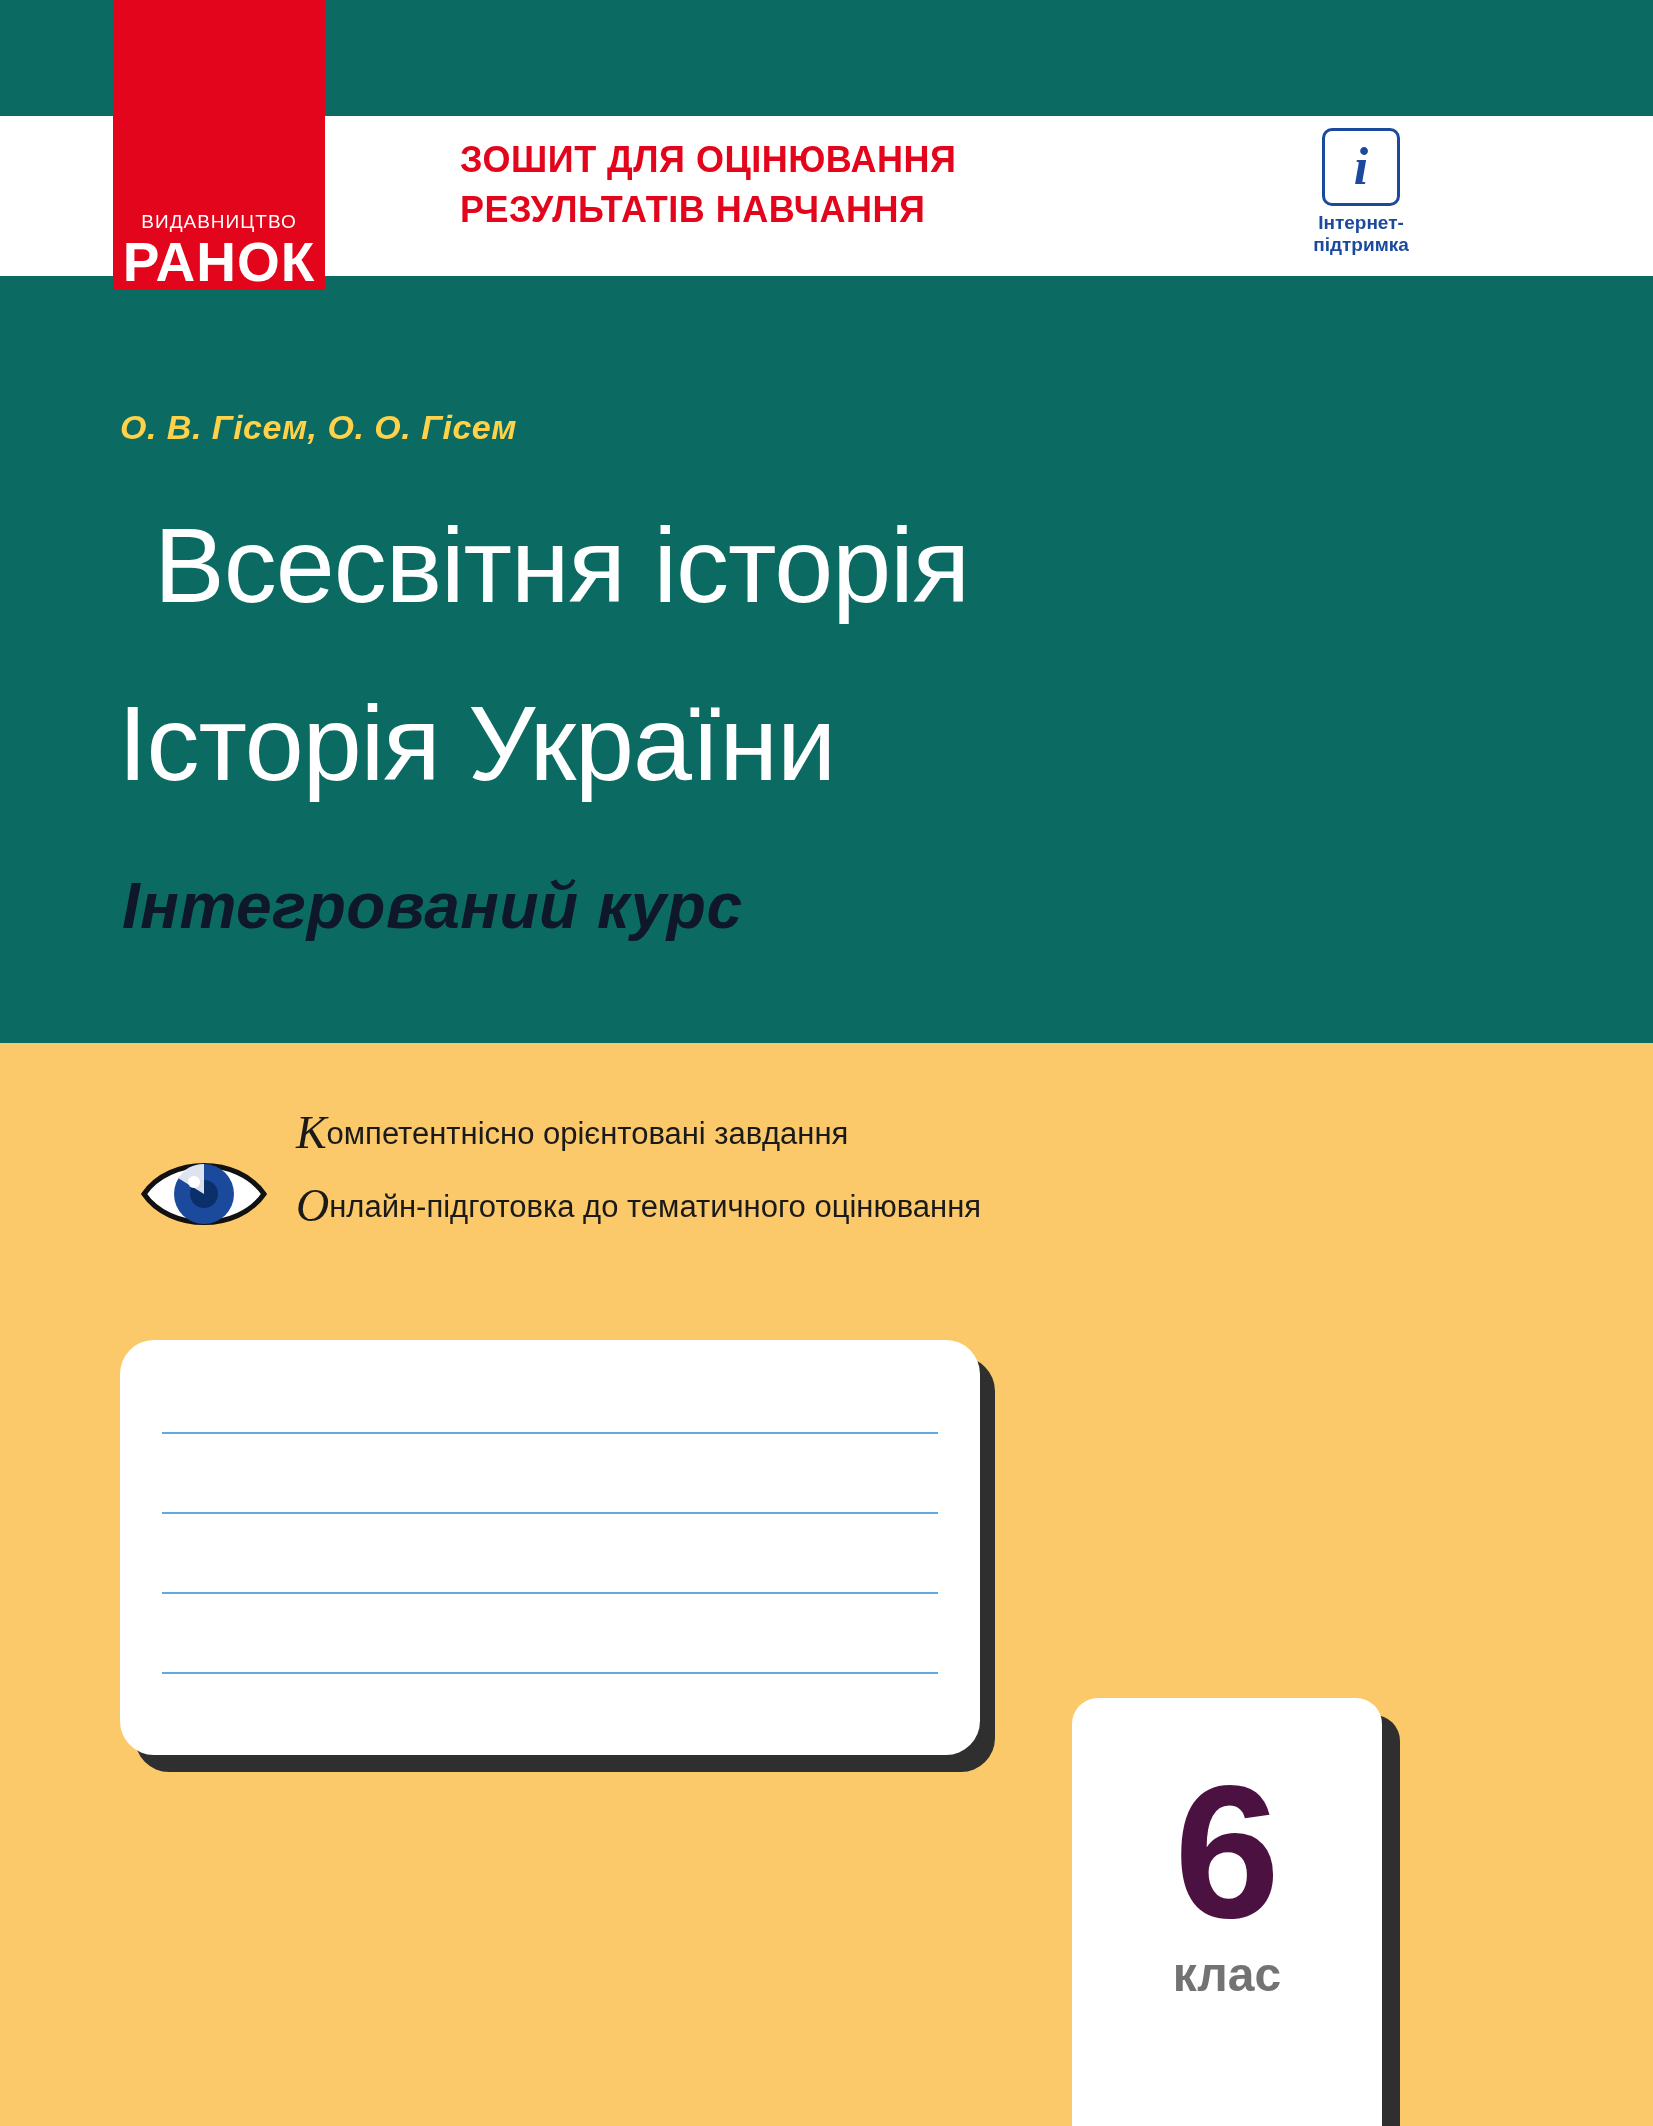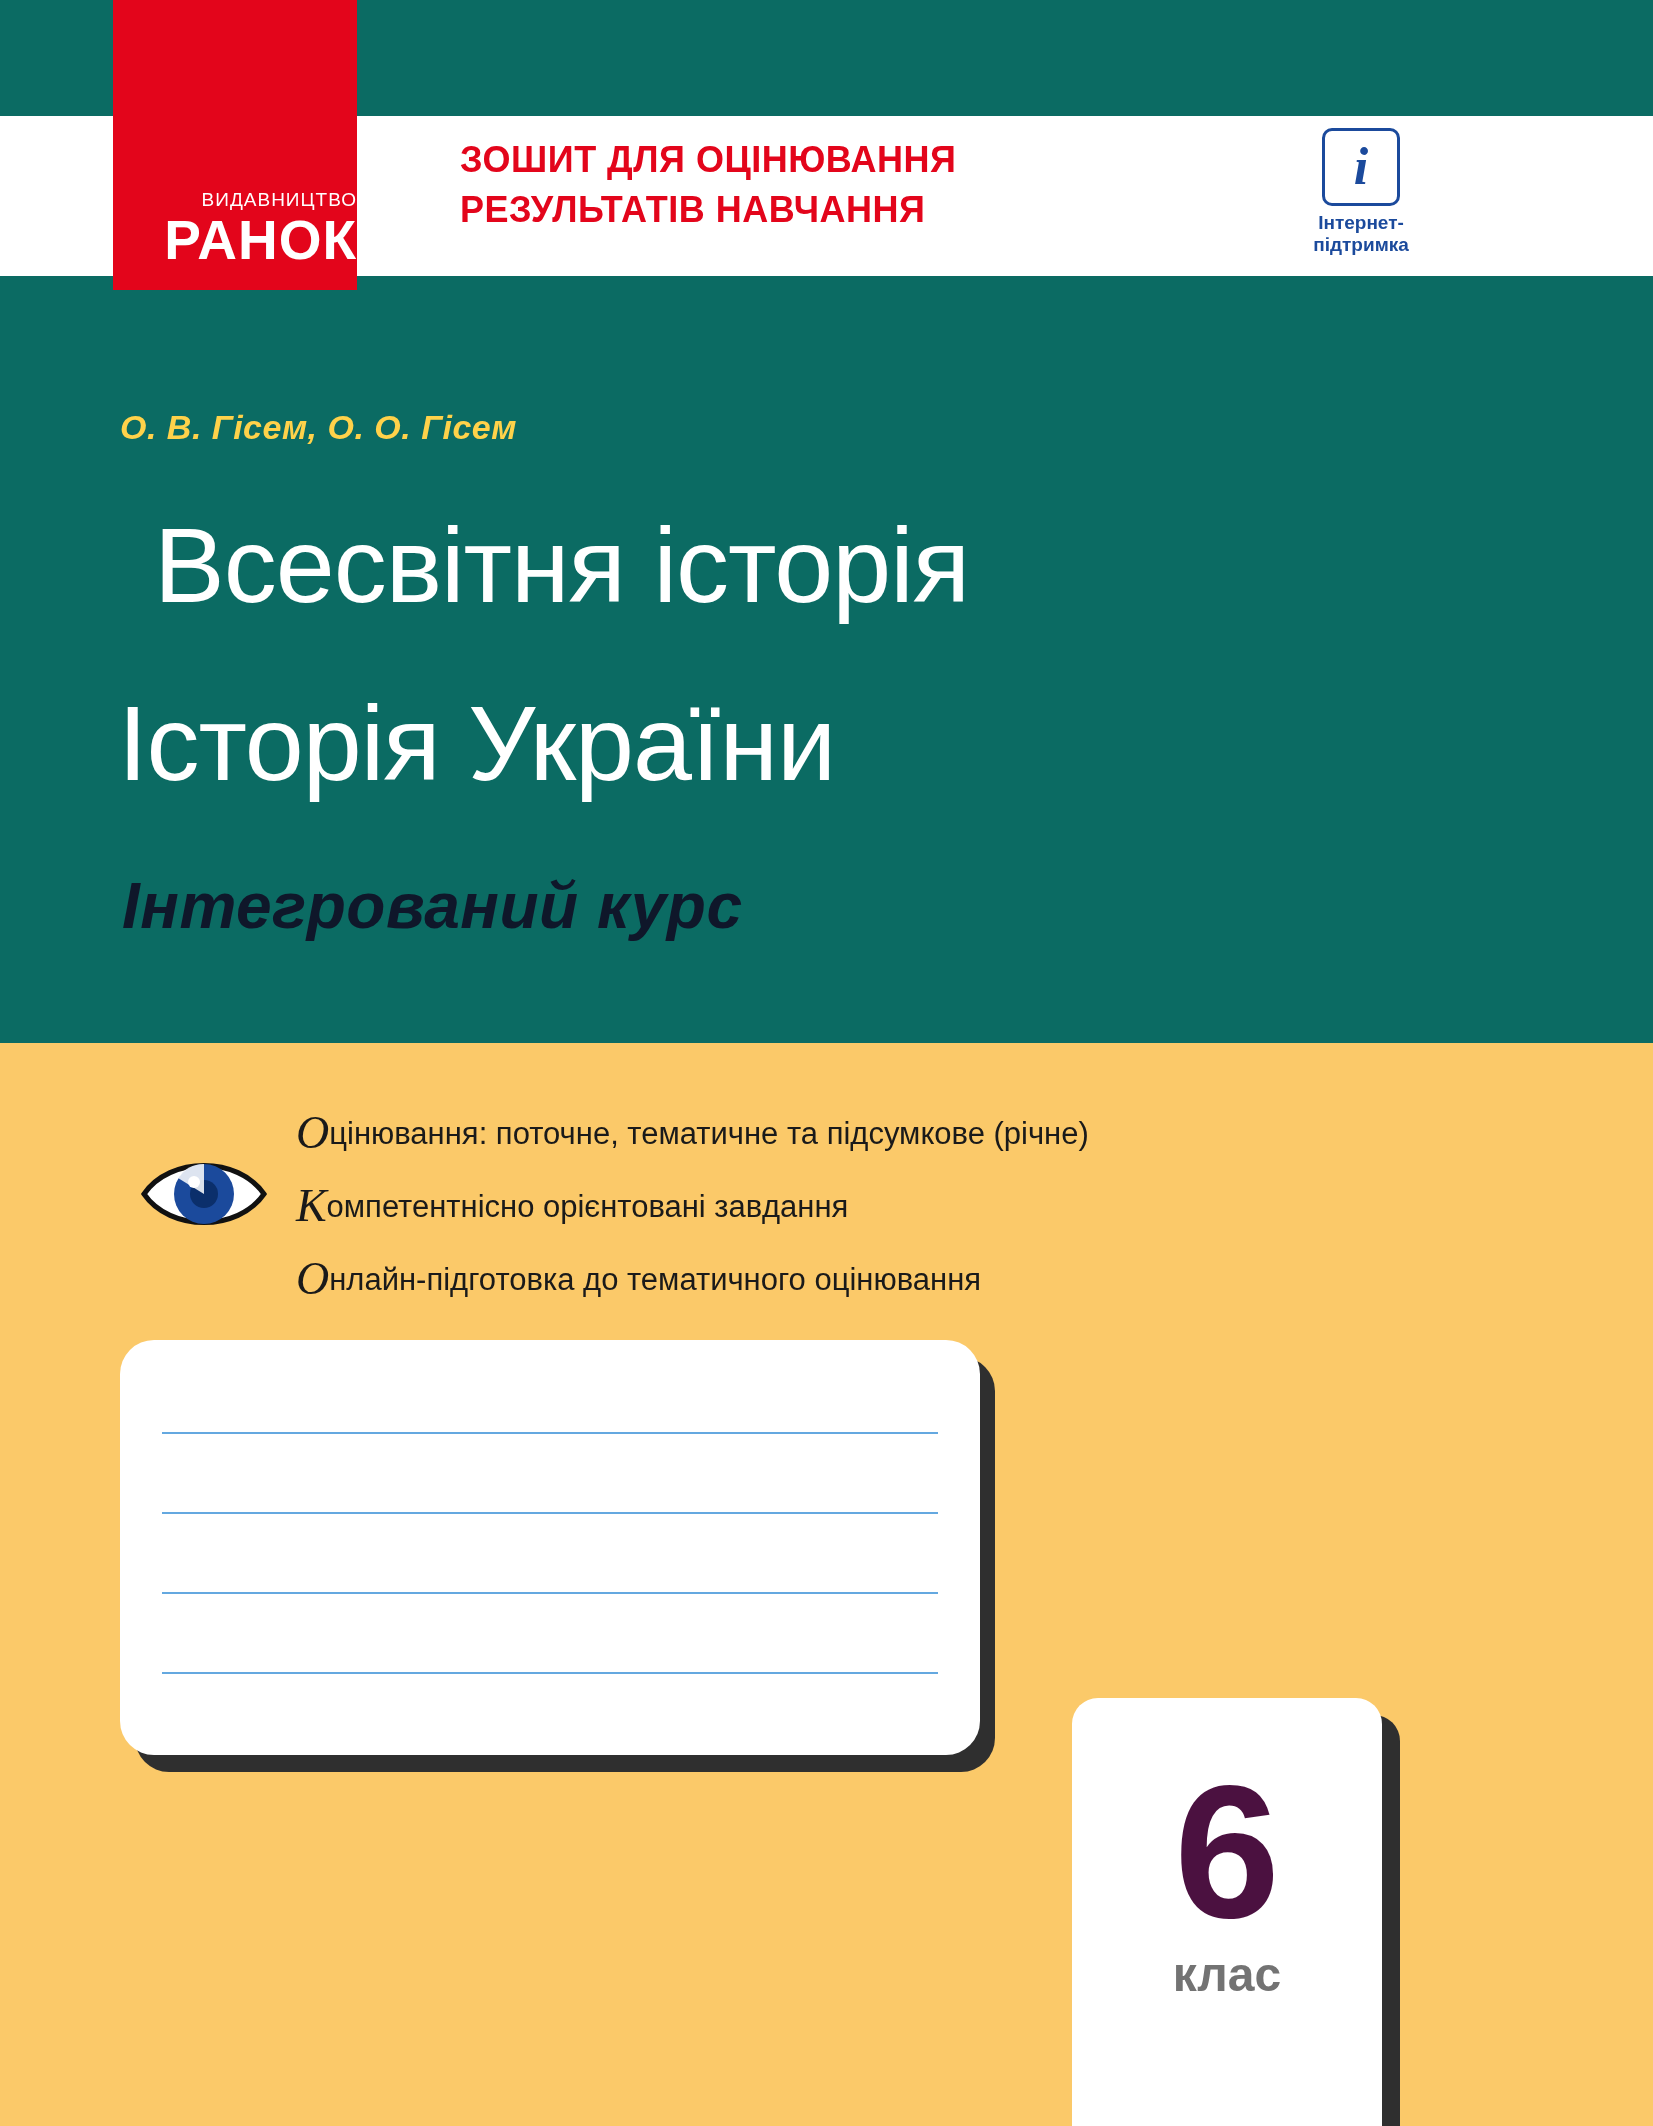--- a/index.html
+++ b/index.html
@@ -50,28 +50,27 @@
     width: 1653px;
     height: 10px;
     background: #0b6b63;
   }
 
   
   .logo-box {
     position: absolute;
     left: 113px;
     top: 0;
-    width: 244px;
+    width: 212px;
     height: 290px;
     background: #e3051b;
     display: flex;
     flex-direction: column;
-    align-items: flex-end;
+    align-items: center;
     justify-content: flex-end;
-    padding-bottom: 22px;
     box-sizing: border-box;
   }
   .logo-sub {
     color: #ffffff;
     font-size: 19px;
     letter-spacing: 1px;
     font-weight: 400;
     margin-bottom: 2px;
   }
   .logo-main {
@@ -313,23 +312,20 @@
   <svg class="eye-icon" viewBox="0 0 128 88">
     <path d="M4 46 C 30 8, 98 8, 124 46 C 98 84, 30 84, 4 46 Z" fill="#ffffff" stroke="#111111" stroke-width="5"></path>
     <circle cx="64" cy="46" r="30" fill="#1b4a9c"></circle>
     <circle cx="64" cy="46" r="14" fill="#0b2f6b"></circle>
     <path d="M64 46 L64 16 A30 30 0 0 0 38 30 Z" fill="#ffffff" opacity="0.85"></path>
     <circle cx="54" cy="34" r="6" fill="#ffffff"></circle>
   </svg>
 
   <div class="bullets">
     <div class="bullet">
-      <span class="cap">О</span><span>цінювання: поточне, тематичне та підсумкове (річне)</span>
-    </div>
-    <div class="bullet">
       <span class="cap">К</span><span>омпетентнісно орієнтовані завдання</span>
     </div>
     <div class="bullet">
       <span class="cap">О</span><span>нлайн-підготовка до тематичного оцінювання</span>
     </div>
   </div>
 
   <div class="card-shadow"></div>
   <div class="card">
     <div class="rule r1"></div>

